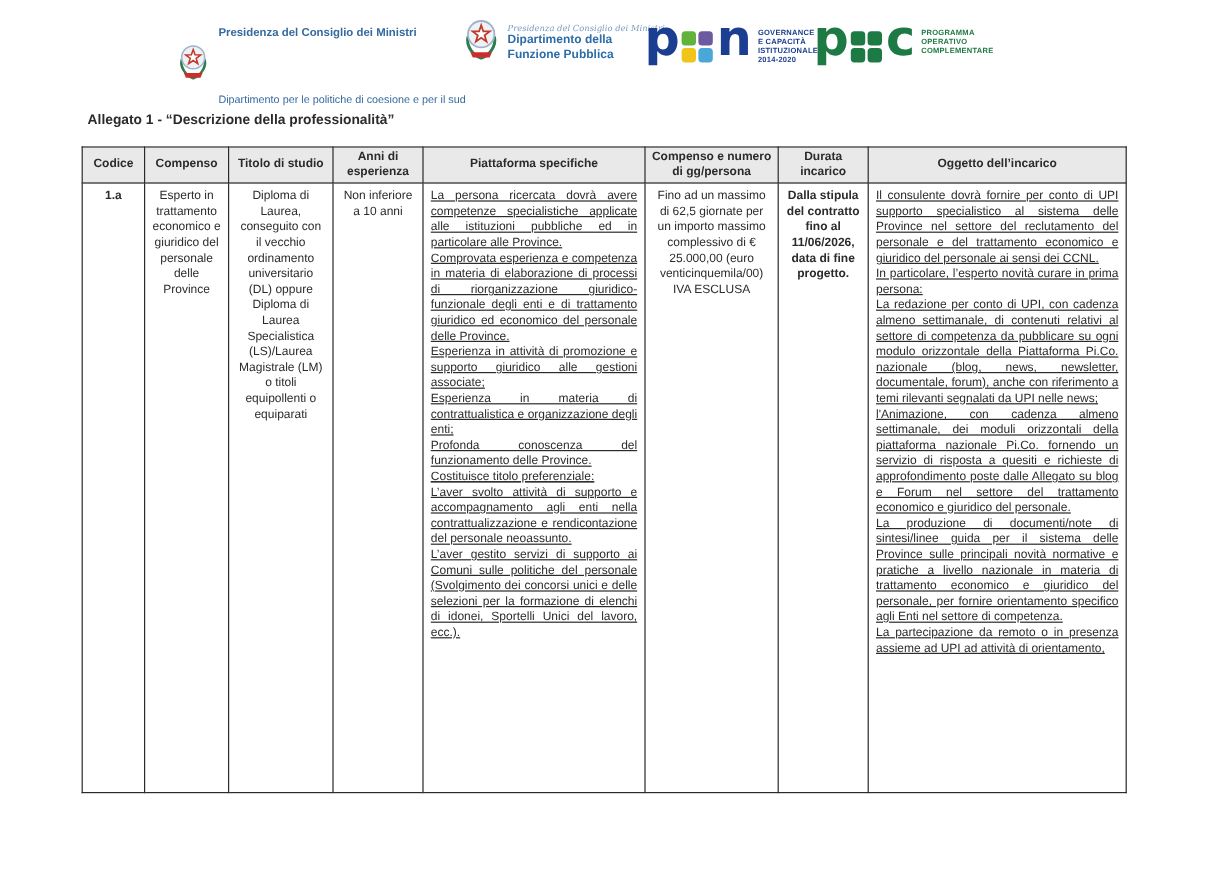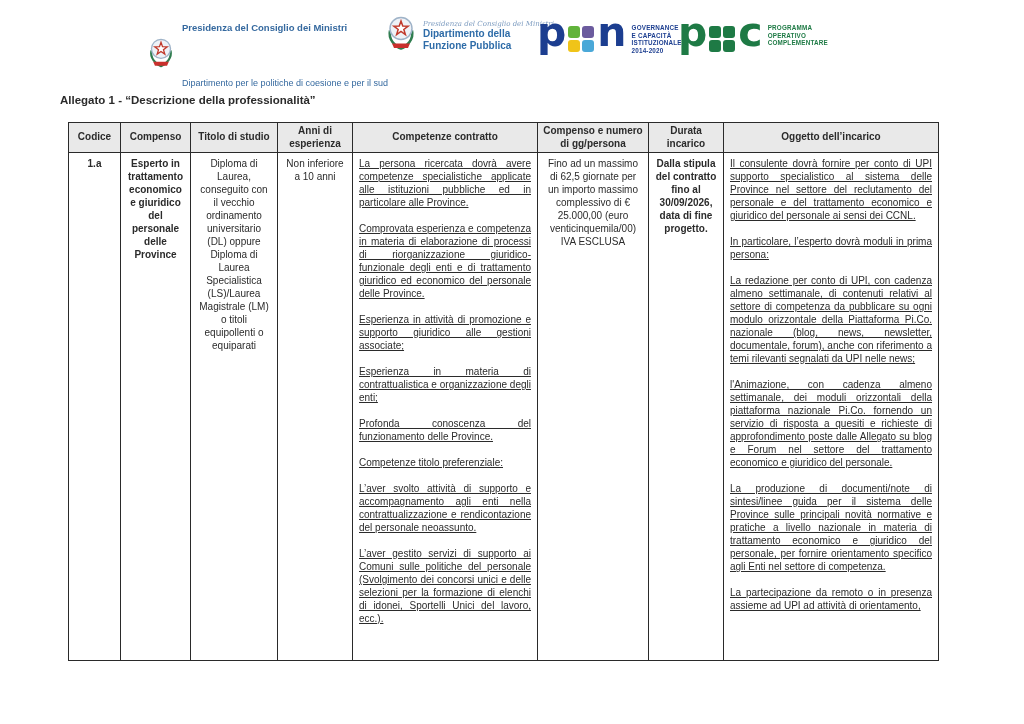--- a/index.html
+++ b/index.html
@@ -29,44 +29,44 @@
   .poc-color { color:#1e7a45; }
   .sq-grid { display:grid; grid-template-columns:12px 12px; grid-template-rows:12px 12px;
              gap:2px; margin:9px 3px 0 3px; }
   .sq { border-radius:3px; }
   .acr-caption { margin-left:6px; margin-top:7px; }
   .acr-caption div { font-size:6.3px; font-weight:bold; line-height:7.6px; letter-spacing:0.2px; }
   .pon-caption div { color:#1c3e90; }
   .poc-caption div { color:#1e7a45; }
 
   
-  #doc-title { position:absolute; left:60px; top:94px; font-size:11.5px; font-weight:bold; }
+  #doc-title { position:absolute; left:73px; top:94px; font-size:11.5px; font-weight:bold; }
 
   
   #main-table { position:absolute; left:68px; top:122px; width:870px;
                 border-collapse:collapse; table-layout:fixed; }
   #main-table th, #main-table td { border:1px solid #2a2a2a;text-align:center; }
   #main-table th { background:#e9e9e9; font-size:10px; font-weight:bold;
                    text-align:center; vertical-align:middle; padding:2px 3px; line-height:12.5px; }
   #main-table td { vertical-align:top; font-size:10px; line-height:13px; padding:4px 6px; }
   .c-codice   { width:52px; }
   .c-profilo  { width:70px; }
   .c-titolo   { width:87px; }
   .c-anni     { width:75px; }
   .c-comp     { width:185px; }
   .c-compenso { width:111px; }
   .c-durata   { width:75px; }
   .c-oggetto  { width:215px; }
   td.cell-codice { font-weight:bold; }
-  td.cell-profilo { text-align:justify;font-weight:bold; }
+  td.cell-profilo { text-align:justify; }
   td.cell-comp, td.cell-oggetto { text-align:justify;text-decoration:underline; }
   td.cell-compenso { text-align:center; }
   td.cell-durata { text-align:center; font-weight:bold; }
   .para { margin:0; text-align:justify; }
-  .para + .para { margin-top:13px; }
+  .para + .para { margin-top:0; }
   .para.underline { text-decoration:underline; }
 </style>
 </head>
 <body>
 
 <div id="page">
 
   <div class="logo-block" id="logo-pcm">
     <span class="emblem">
       <svg width="26" height="34" viewBox="0 0 60 78">
@@ -143,47 +143,47 @@
         <col class="c-compenso">
         <col class="c-durata">
         <col class="c-oggetto">
     </colgroup>
     <thead>
       <tr>
         <th>Codice</th>
         <th>Compenso</th>
         <th>Titolo di studio</th>
         <th>Anni di esperienza</th>
-        <th>Competenze contratto</th>
+        <th>Piattaforma specifiche</th>
         <th>Compenso e numero di gg/persona</th>
         <th>Durata incarico</th>
         <th>Oggetto dell’incarico</th>
       </tr>
     </thead>
     <tbody>
       <tr style="height:508px;">
         <td class="cell-codice">1.a</td>
         <td class="cell-profilo">Esperto in trattamento economico e giuridico del personale delle Province</td>
         <td class="cell-titolo">Diploma di Laurea, conseguito con il vecchio ordinamento universitario (DL) oppure Diploma di Laurea Specialistica (LS)/Laurea Magistrale (LM) o titoli equipollenti o equiparati</td>
         <td class="cell-anni">Non inferiore a 10 anni</td>
         <td class="cell-comp">
             <p class="para">La persona ricercata dovrà avere competenze specialistiche applicate alle istituzioni pubbliche ed in particolare alle Province.</p>
             <p class="para">Comprovata esperienza e competenza in materia di elaborazione di processi di riorganizzazione giuridico-funzionale degli enti e di trattamento giuridico ed economico del personale delle Province.</p>
             <p class="para">Esperienza in attività di promozione e supporto giuridico alle gestioni associate;</p>
             <p class="para">Esperienza in materia di contrattualistica e organizzazione degli enti;</p>
             <p class="para">Profonda conoscenza del funzionamento delle Province.</p>
-            <p class="para underline">Competenze titolo preferenziale:</p>
+            <p class="para underline">Costituisce titolo preferenziale:</p>
             <p class="para">L’aver svolto attività di supporto e accompagnamento agli enti nella contrattualizzazione e rendicontazione del personale neoassunto.</p>
             <p class="para">L’aver gestito servizi di supporto ai Comuni sulle politiche del personale (Svolgimento dei concorsi unici e delle selezioni per la formazione di elenchi di idonei, Sportelli Unici del lavoro, ecc.).</p>
           </td>
         <td class="cell-compenso">Fino ad un massimo di 62,5 giornate per un importo massimo complessivo di € 25.000,00 (euro venticinquemila/00) IVA ESCLUSA</td>
-        <td class="cell-durata">Dalla stipula del contratto fino al 30/09/2026, data di fine progetto.</td>
+        <td class="cell-durata">Dalla stipula del contratto fino al 11/06/2026, data di fine progetto.</td>
         <td class="cell-oggetto">
             <p class="para">Il consulente dovrà fornire per conto di UPI supporto specialistico al sistema delle Province nel settore del reclutamento del personale e del trattamento economico e giuridico del personale ai sensi dei CCNL.</p>
-            <p class="para">In particolare, l’esperto dovrà moduli in prima persona:</p>
+            <p class="para">In particolare, l’esperto novità curare in prima persona:</p>
             <p class="para">La redazione per conto di UPI, con cadenza almeno settimanale, di contenuti relativi al settore di competenza da pubblicare su ogni modulo orizzontale della Piattaforma Pi.Co. nazionale (blog, news, newsletter, documentale, forum), anche con riferimento a temi rilevanti segnalati da UPI nelle news;</p>
             <p class="para">l'Animazione, con cadenza almeno settimanale, dei moduli orizzontali della piattaforma nazionale Pi.Co. fornendo un servizio di risposta a quesiti e richieste di approfondimento poste dalle Allegato su blog e Forum nel settore del trattamento economico e giuridico del personale.</p>
             <p class="para">La produzione di documenti/note di sintesi/linee guida per il sistema delle Province sulle principali novità normative e pratiche a livello nazionale in materia di trattamento economico e giuridico del personale, per fornire orientamento specifico agli Enti nel settore di competenza.</p>
             <p class="para">La partecipazione da remoto o in presenza assieme ad UPI ad attività di orientamento,</p>
           </td>
       </tr>
     </tbody>
   </table>
 
 </div>

